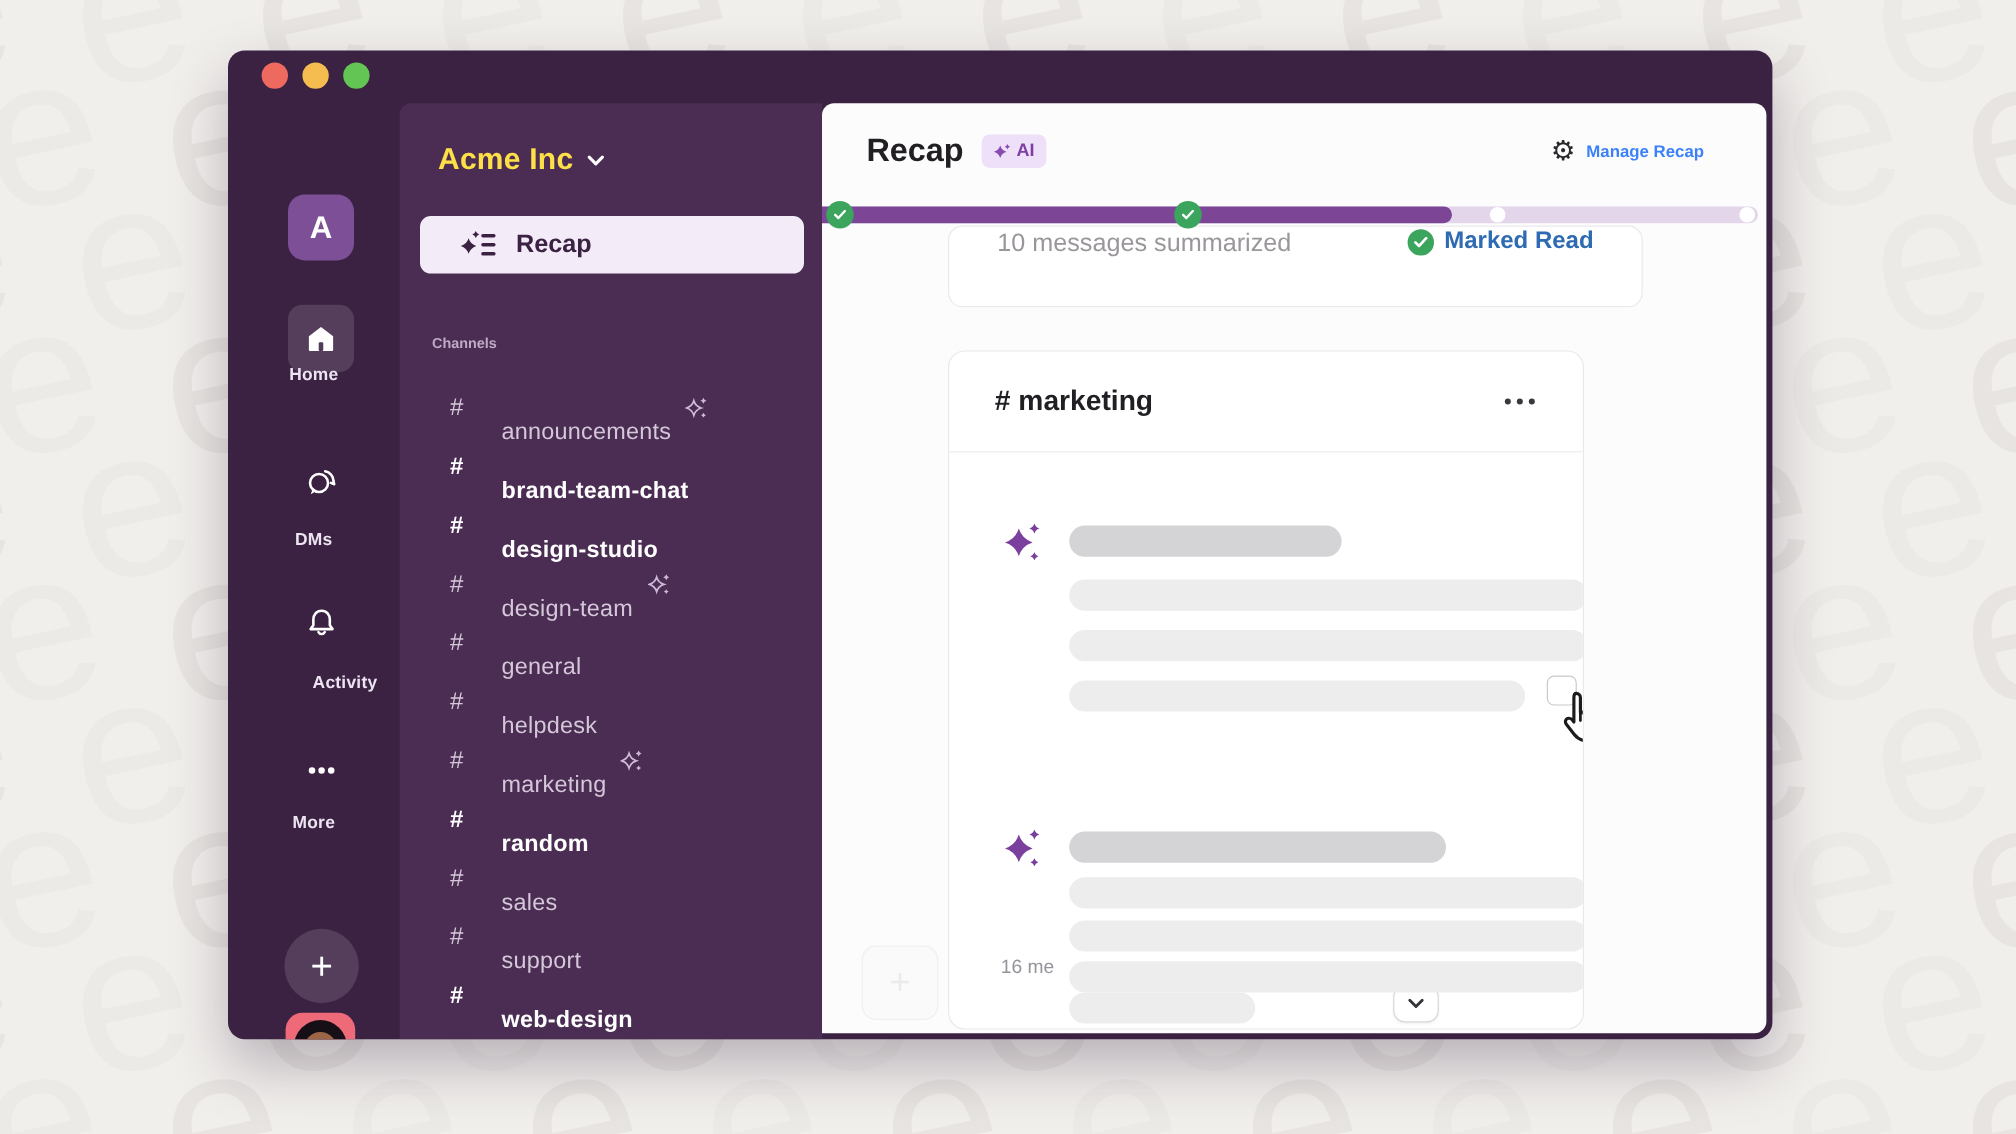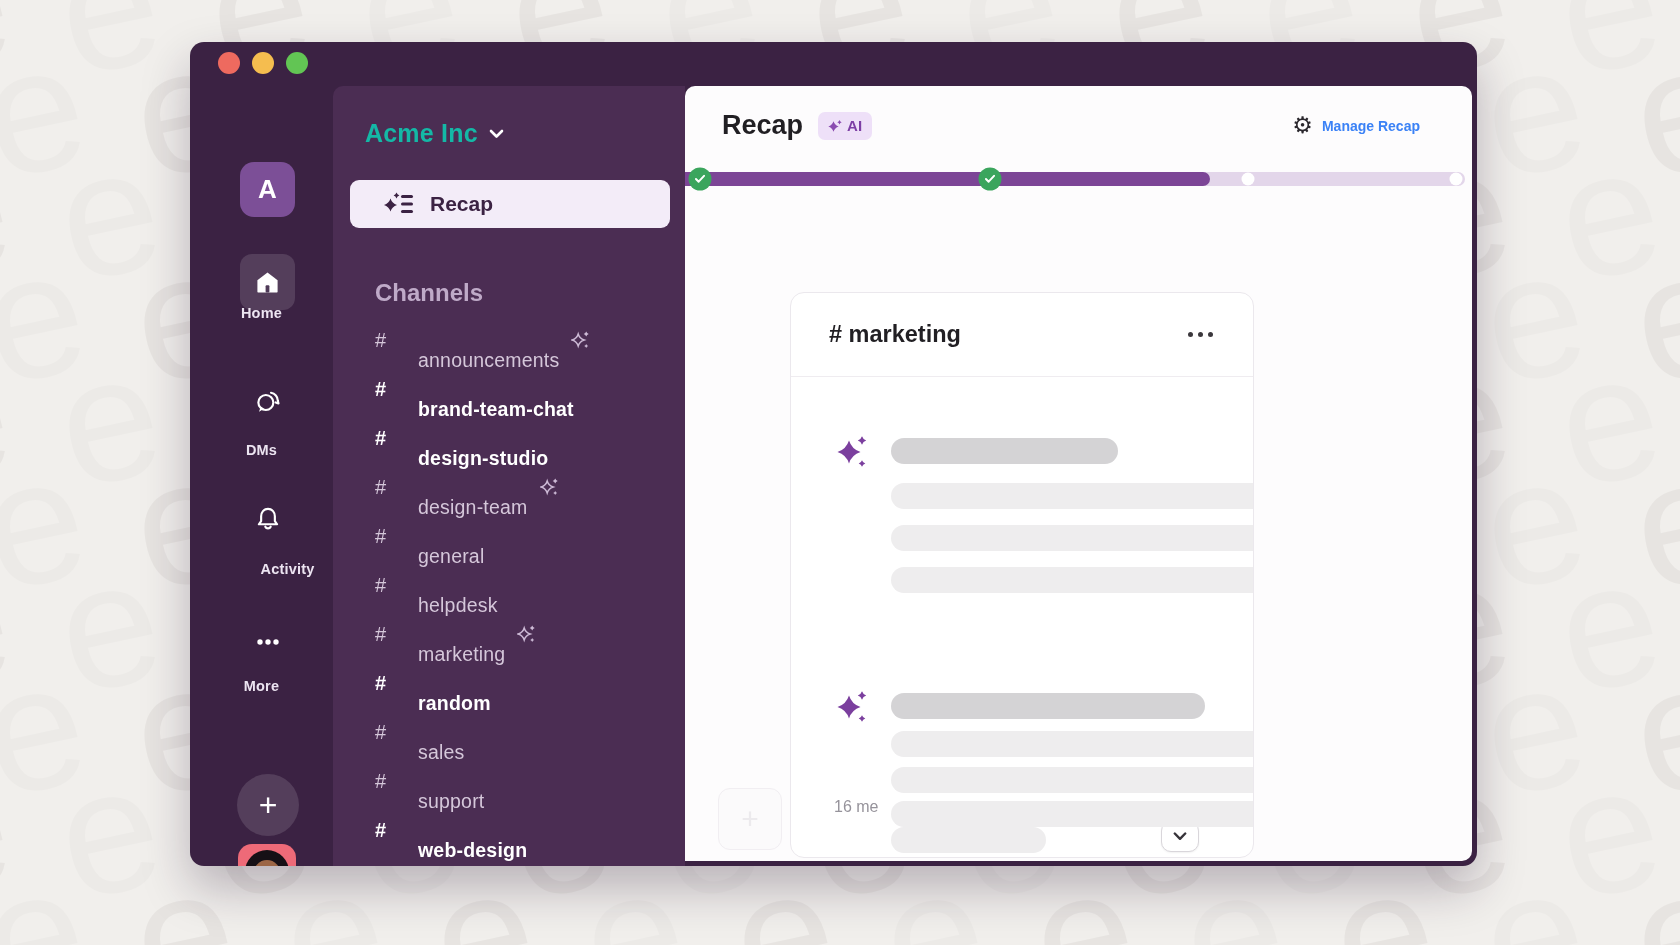--- a/index.html
+++ b/index.html
@@ -38,26 +38,26 @@
     display:flex;align-items:center;justify-content:center;cursor:pointer;}
   #user-avatar{position:absolute;left:48px;top:758px;width:58px;height:58px;border-radius:14px;
     background:#ee6a78;overflow:hidden;cursor:pointer;}
   .hair{position:absolute;left:7px;top:6px;width:44px;height:44px;border-radius:50%;background:#161016;}
   .face{position:absolute;left:15px;top:16px;width:28px;height:30px;border-radius:50%;background:#9c6646;}
 
   
   #sidebar{position:absolute;left:143px;top:44px;bottom:0;width:352px;
     background:var(--c-sidebar-bg,#4b2d53);border-top-left-radius:10px;}
   #workspace-row{position:absolute;left:32px;top:33px;display:flex;align-items:center;gap:11px;cursor:pointer;}
-  #workspace-name{color:#14b8a6;font-size:25px;font-weight:800;letter-spacing:.2px;}
+  #workspace-name{color:#fde047;font-size:25px;font-weight:800;letter-spacing:.2px;}
   #recap-pill{position:absolute;left:17px;top:94px;width:320px;height:48px;border-radius:9px;
     background:var(--c-selected-pill-bg,#f3ecf8);display:flex;align-items:center;
     padding-left:34px;gap:14px;cursor:pointer;}
   #recap-pill span{color:#3b2243;font-size:21px;font-weight:800;}
-  #channels-header{position:absolute;left:42px;top:193px;color:#bfaac8;font-size:24px;font-weight:700;}
+  #channels-header{position:absolute;left:27px;top:193px;color:#bfaac8;font-size:12px;font-weight:700;}
   .chan-row{position:absolute;left:0;width:352px;height:44px;display:flex;align-items:center;
     padding-left:42px;cursor:pointer;}
   .chan-hash{width:24px;font-size:20px;margin-right:19px;}
   .chan-name{font-size:19.5px;letter-spacing:.2px;margin-top:41px;}
   .chan-row.read .chan-hash,.chan-row.read .chan-name{color:#d5c7da;font-weight:400;}
   .chan-row.unread .chan-hash,.chan-row.unread .chan-name{color:#ffffff;font-weight:800;}
   .chan-ai{margin-left:12px;display:flex;}
 
   
   #main{position:absolute;left:495px;top:44px;width:787px;height:775px;background:#fdfcfd;
@@ -85,21 +85,21 @@
   #summary-card{position:absolute;left:105px;top:102px;width:579px;height:68px;background:#fff;
     border:1px solid #ebe9ec;border-radius:12px;z-index:1;display:flex;
     justify-content:space-between;align-items:flex-start;padding:1px 40px 0 40px;}
   #summary-status{font-size:21px;color:#9a969c;margin-top:1px;}
   #summary-action{display:flex;align-items:center;gap:9px;cursor:pointer;}
   .green-circle{width:22px;height:22px;border-radius:50%;background:var(--c-success-green,#3ba55d);
     display:flex;align-items:center;justify-content:center;}
   #summary-link{font-size:20px;font-weight:800;color:var(--c-link-blue,#2e6bb2);}
 
   
-  #channel-card{position:absolute;left:105px;top:206px;width:464px;height:566px;background:#fff;
+  #channel-card{position:absolute;left:105px;top:206px;width:530px;height:566px;background:#fff;
     border:1px solid #ebe8ed;border-radius:14px;z-index:1;}
   #card-header{position:absolute;left:0;top:0;right:0;height:84px;display:flex;align-items:center;
     justify-content:space-between;padding:0 38px;border-bottom:1px solid #efecf0;}
   #card-title{font-size:23.5px;font-weight:800;color:#211f23;}
   #card-menu{display:flex;gap:5px;cursor:pointer;padding:6px 2px;}
   #card-menu i{width:5px;height:5px;border-radius:50%;background:#3b383d;}
   #card-body{position:absolute;left:0;top:84px;right:0;bottom:0;overflow:hidden;}
   .sk-sparkle{position:absolute;left:45px;width:32px;height:36px;}
   .sk-row{position:absolute;left:100px;height:26px;border-radius:13px;}
   .sk-row.dark{background:#d4d3d5;}
@@ -383,20 +383,31 @@
         </svg>
         <b>AI</b>
       </span>
     </div>
 
     <div id="manage-btn">
       <span class="gear">⚙</span>
       <span id="manage-label">Manage Recap</span>
     </div>
 
+    <div id="summary-card">
+      <span id="summary-status">10 messages summarized</span>
+      <span id="summary-action">
+        <span class="green-circle">
+          <svg width="12" height="10" viewBox="0 0 12 10">
+              <polyline points="1.5,5 4.5,8 10.5,1.5" fill="none" stroke="#fff" stroke-width="2.2" stroke-linecap="round" stroke-linejoin="round"></polyline>
+            </svg>
+        </span>
+        <span id="summary-link">Marked Read</span>
+      </span>
+    </div>
 
     <div id="progress">
       <div id="progress-fill" style="width: 67.3%;"></div>
     <span class="cp done" style="left: 1.9%;">
           <svg width="11" height="9" viewBox="0 0 12 10">
             <polyline points="1.5,5 4.5,8 10.5,1.5" fill="none" stroke="#fff" stroke-width="2.2" stroke-linecap="round" stroke-linejoin="round"></polyline>
           </svg>
         </span>
         <span class="cp done" style="left: 39.1%;">
           <svg width="11" height="9" viewBox="0 0 12 10">

